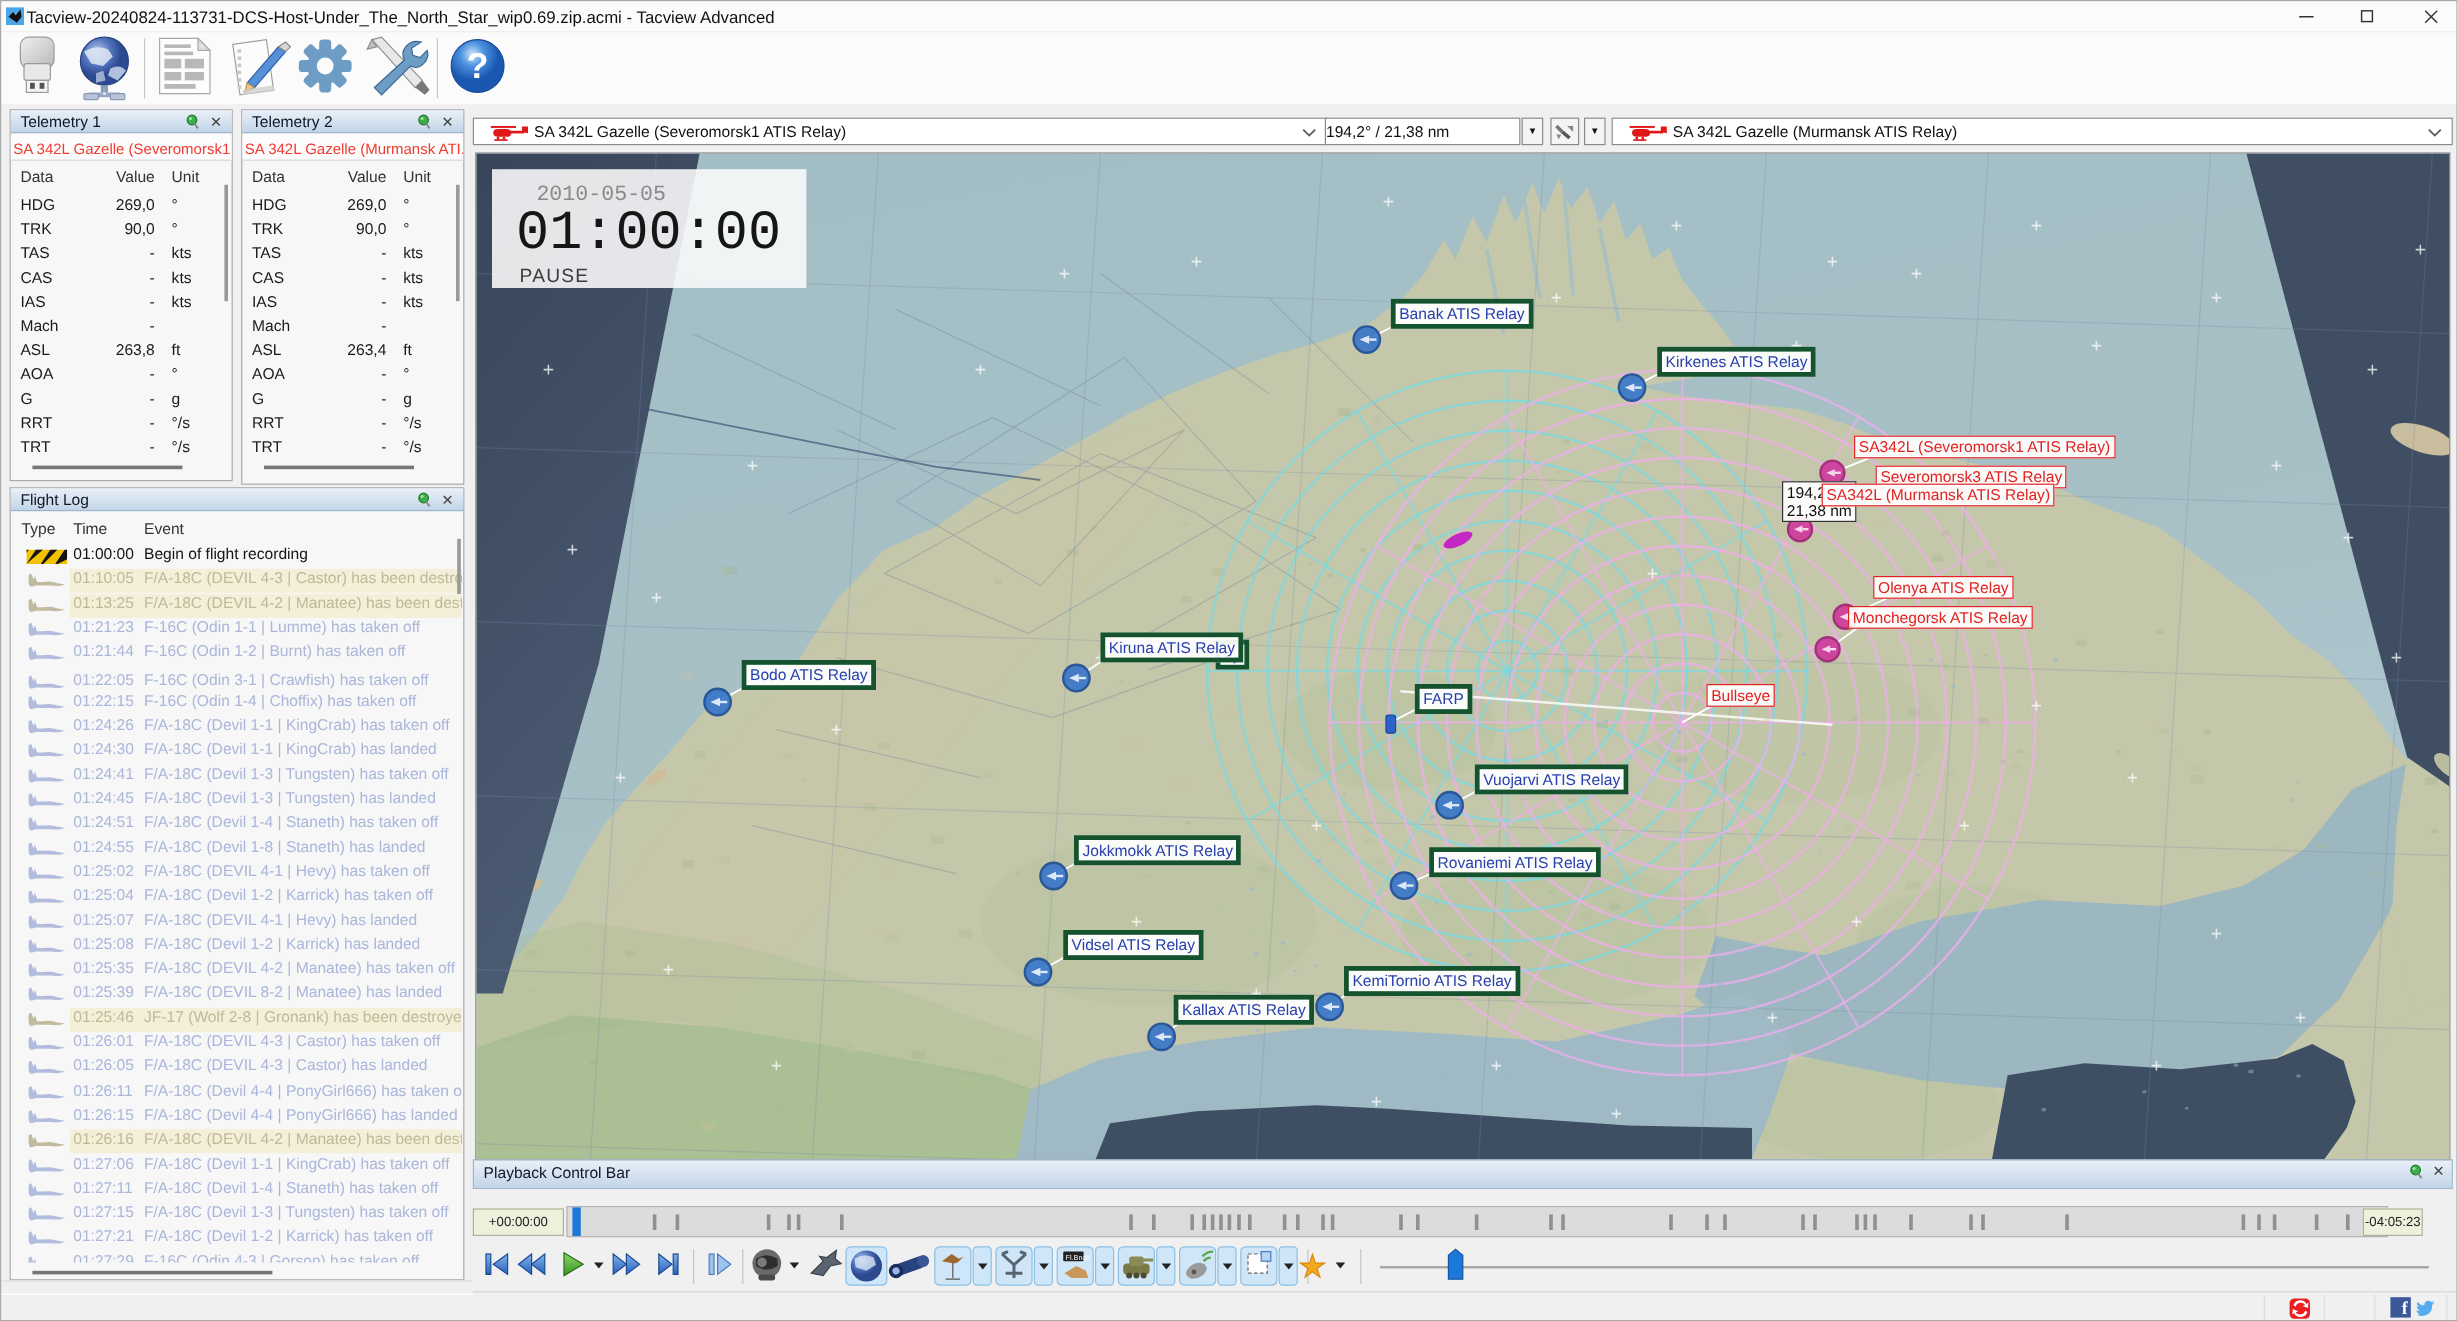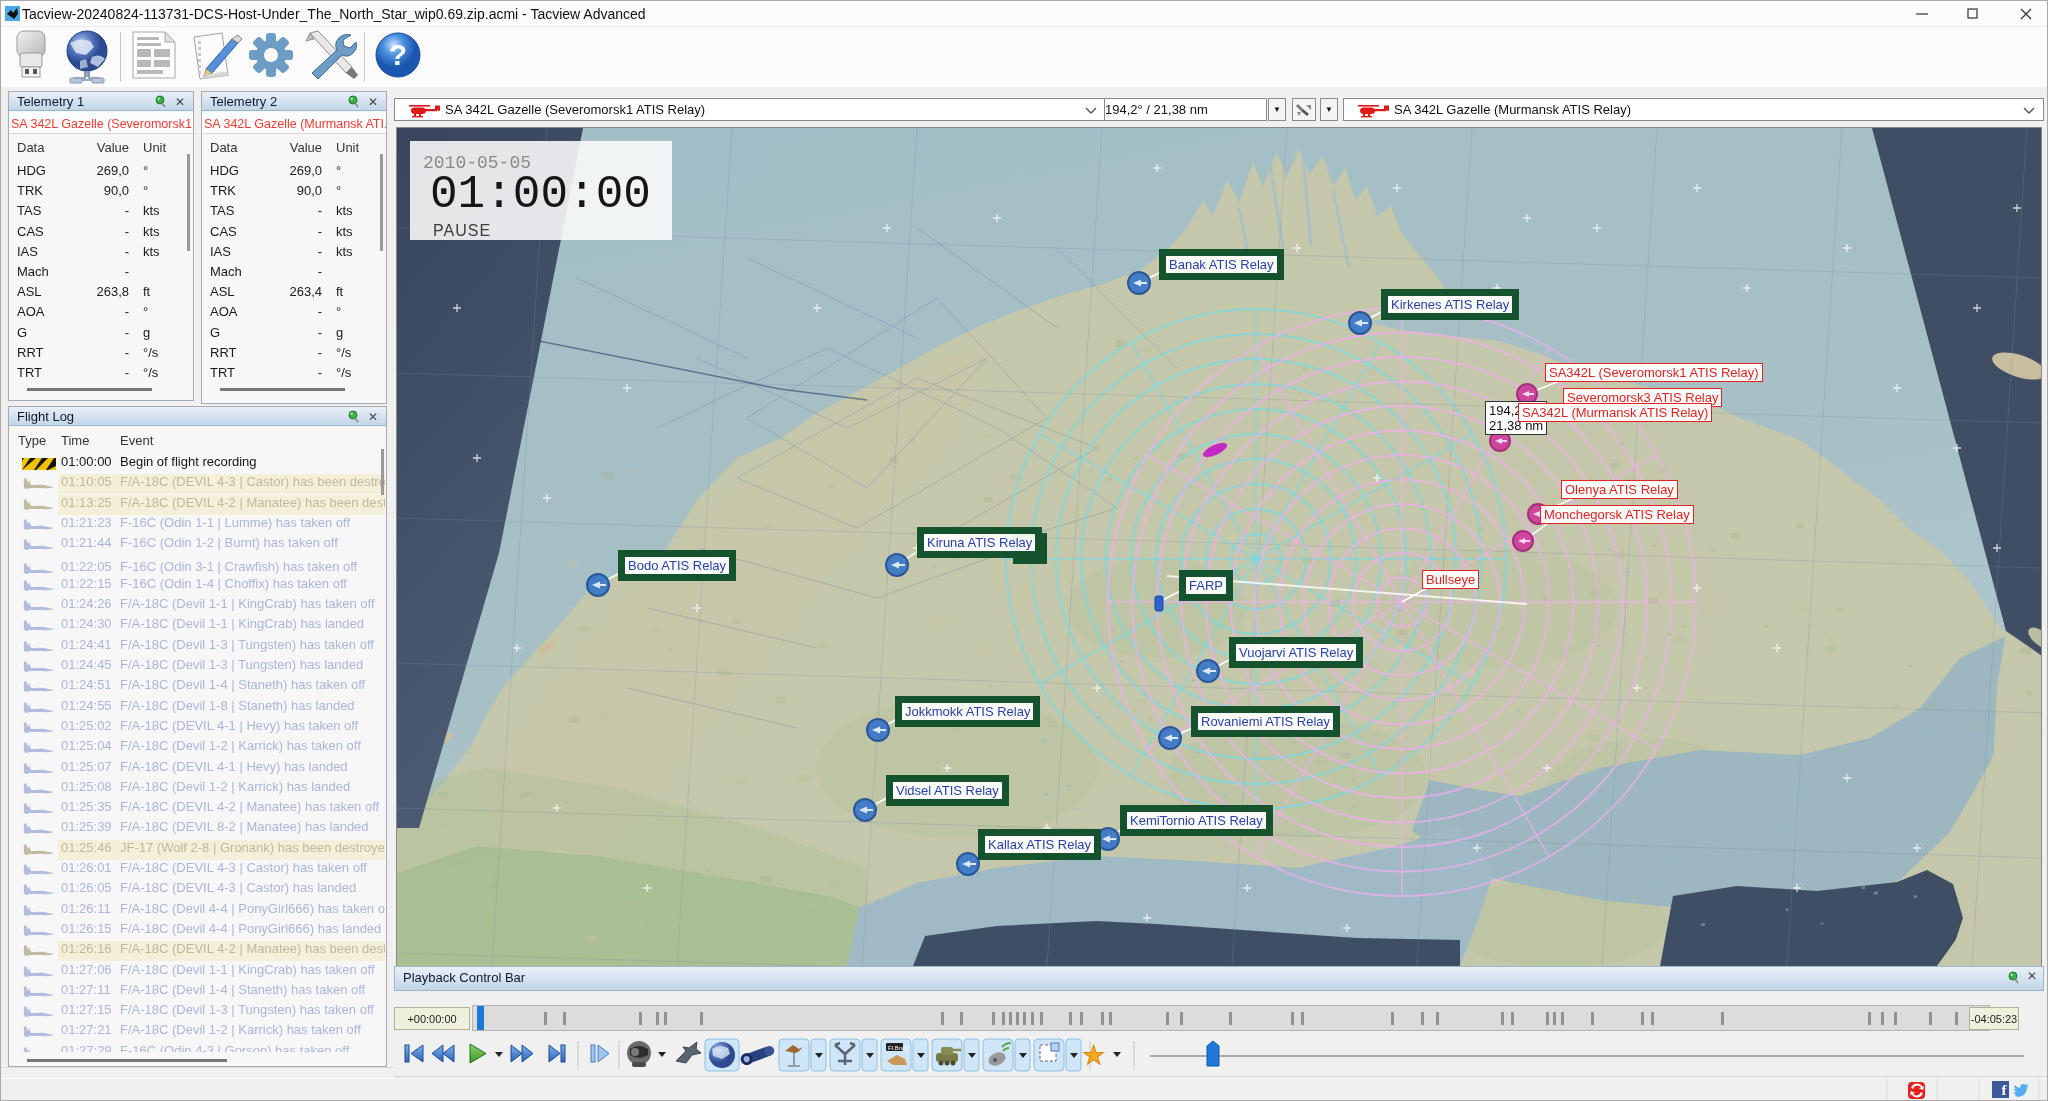--- a/index.html
+++ b/index.html
@@ -13,24 +13,24 @@
 .combo{top:98px;height:23px;background:#fff;border:1px solid #8a8a8a;font-size:13px;color:#111;display:flex;align-items:center}
 .panel{background:#f7f7f7;border:1px solid #a9a9b0}
 .phead{position:absolute;left:0;top:0;right:0;height:19px;background:linear-gradient(#e9f0f8,#c2d5e8);border-bottom:1px solid #9eb6cc;font-size:13px;color:#101828;padding:2px 0 0 8px}
 .pinx{position:absolute;top:3px;font-size:12px;color:#444}
 .redsub{position:absolute;left:0;top:20px;right:0;height:22px;background:#fcfcfc;border-bottom:1px solid #d5d5d5;color:#f23a30;font-size:12.5px;padding:5px 0 0 2px;white-space:nowrap;overflow:hidden}
 .tcell{position:absolute;font-size:13px;color:#1a1a1a;white-space:nowrap}
 .thdr{color:#333}
 #statusbl{left:0;top:1067px;width:397px;height:34px;background:#f0f0f0;border-top:1px solid #dcdcdc}
 #map{left:397px;top:128px;width:1644px;height:838px;background:#a7c0c5;outline:1px solid #888}
 .mlabel{position:absolute;font-size:13px;line-height:15px;padding:1px 3px;background:rgba(255,255,255,.93);white-space:nowrap;z-index:5}
-.lb{color:#2840ae;border:7px solid #14532d}
+.lb{color:#2840ae;border:4px solid #14532d}
 .lr{color:#e32222;border:1px solid #e32222}
 #dtbox{left:13px;top:13px;width:262px;height:99px;background:rgba(252,252,252,.88);z-index:6;font-family:"Liberation Mono",monospace}
-#dtdate{position:absolute;left:13px;top:12px;font-size:18px;color:#8a8a8a}
+#dtdate{position:absolute;left:37px;top:12px;font-size:18px;color:#8a8a8a}
 #dttime{position:absolute;left:20px;top:28px;font-size:46px;color:#161616}
 #dtpause{position:absolute;left:23px;top:81px;font-size:16px;color:#3c3c3c;font-family:"Liberation Sans",sans-serif;letter-spacing:1px}
 #pbpanel{left:394px;top:966px;width:1650px;height:25px;background:linear-gradient(#e9f0f8,#c2d5e8);border:1px solid #9eb6cc;font-size:13px;color:#101828;padding:3px 0 0 8px}
 #tlrow{left:394px;top:991px;width:1650px;height:46px;background:#f0f0f0}
 .tbox{position:absolute;top:16px;height:23px;background:#eef0dc;border:1px solid #b0b09a;font-size:11px;color:#222;display:flex;align-items:center;justify-content:center}
 #tlstrip{position:absolute;left:78px;top:14px;width:1518px;height:26px;background:#dcdcdc;border:1px solid #b4b4b4}
 #ctlrow{left:394px;top:1037px;width:1650px;height:39px;background:#f0f0f0}
 #botstrip{left:394px;top:1076px;width:1654px;height:25px;background:#f0f0f0;border-top:1px solid #d8d8d8}
 #fl-rows{position:absolute;left:1px;top:44px;width:375px;height:601px;overflow:hidden}
 .flrow{position:absolute;left:0;width:375px;height:20px;font-size:13px;white-space:nowrap;overflow:hidden}

